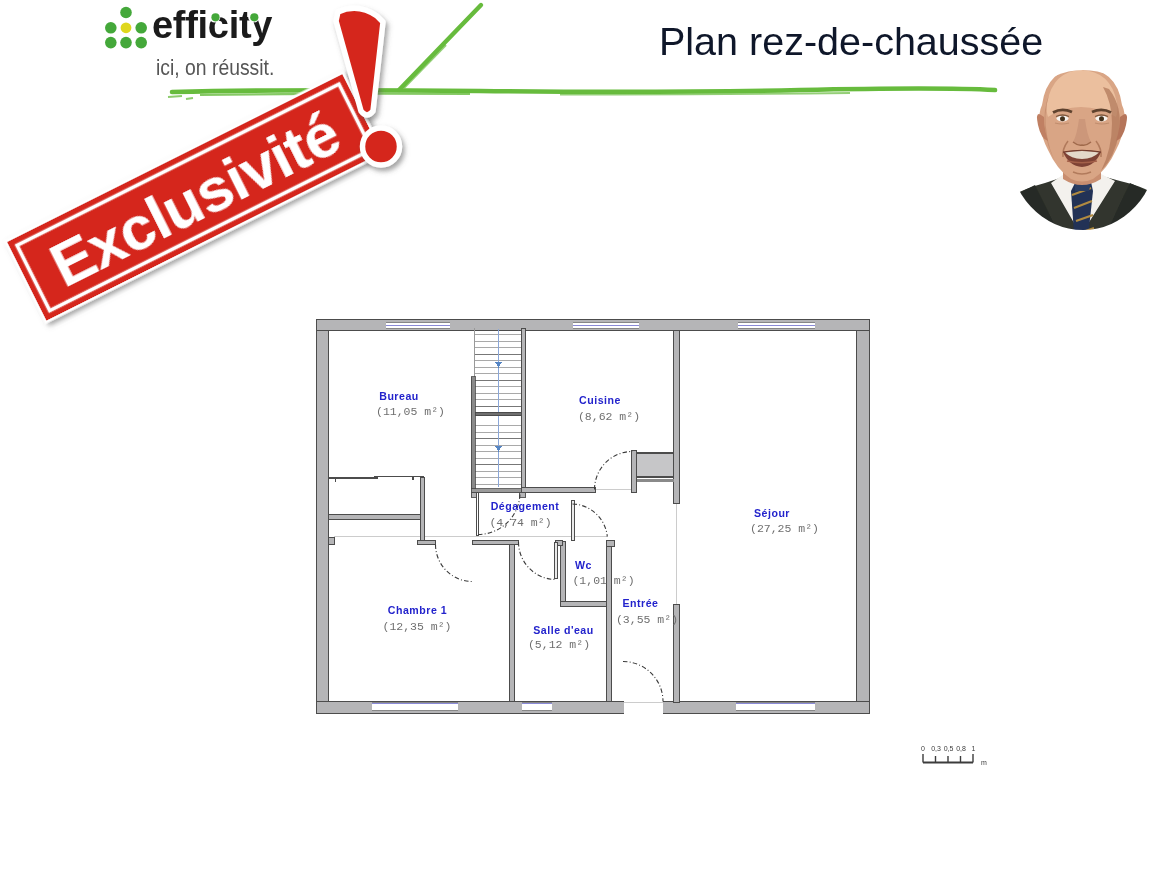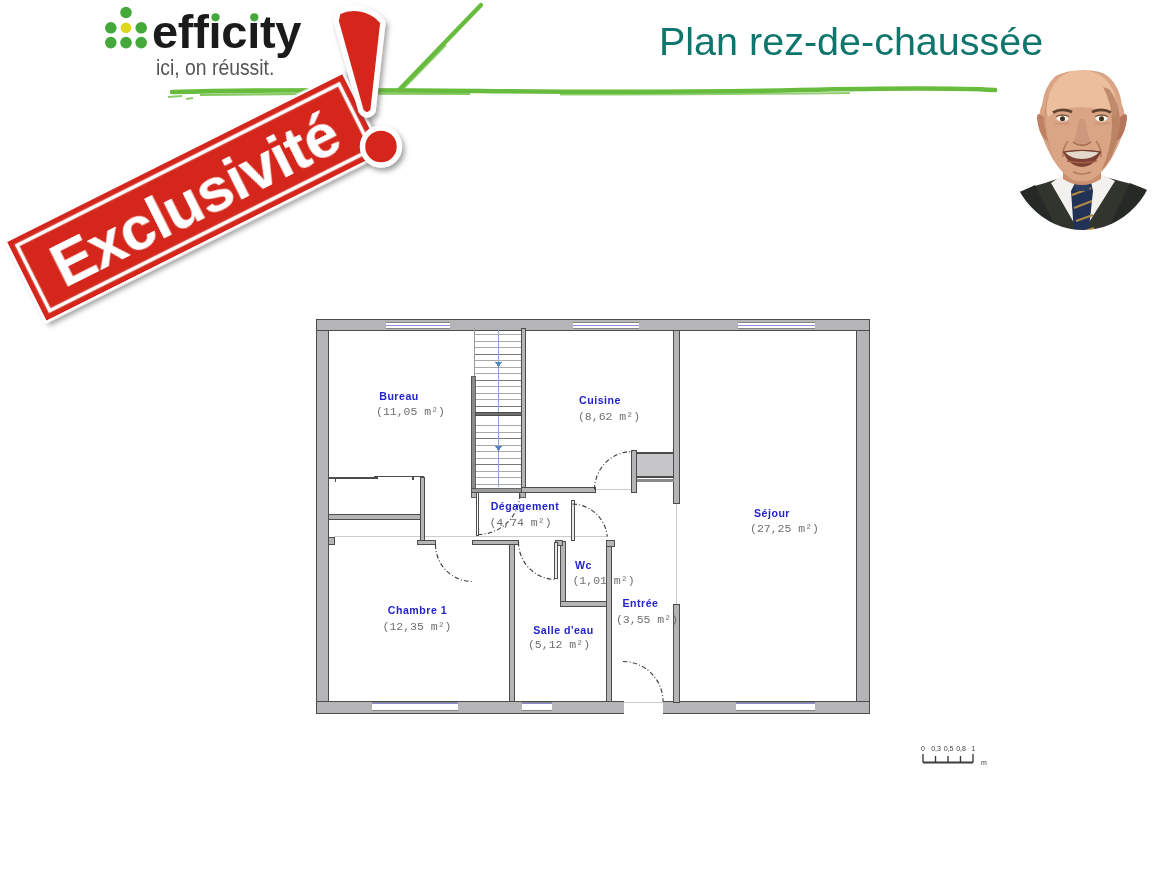--- a/index.html
+++ b/index.html
@@ -12,42 +12,42 @@
 <svg class="abs" style="left:100px;top:2px" width="60" height="56" viewBox="0 0 60 56">
   <circle cx="26" cy="10.5" r="5.8" fill="#44a83a"></circle>
   <circle cx="10.8" cy="25.8" r="5.8" fill="#44a83a"></circle>
   <circle cx="26" cy="25.8" r="5.4" fill="#dfd71d"></circle>
   <circle cx="41.2" cy="25.8" r="5.8" fill="#44a83a"></circle>
   <circle cx="10.8" cy="40.6" r="5.8" fill="#44a83a"></circle>
   <circle cx="26" cy="40.6" r="5.8" fill="#44a83a"></circle>
   <circle cx="41.2" cy="40.6" r="5.8" fill="#44a83a"></circle>
 </svg>
 
-<div class="abs" style="left:152px;top:4px;width:170px;font-weight:bold;color:#1b1b1b;font-size:47px;letter-spacing:-0.3px;">efficity</div>
+<div class="abs" style="left:152px;top:4px;width:170px;font-weight:bold;color:#1b1b1b;font-size:38px;letter-spacing:-0.3px;">efficity</div>
 
 <svg class="abs" style="left:140px;top:0px" width="180" height="50" viewBox="0 0 180 50">
   <circle cx="74.8" cy="17" r="5.6" fill="#ffffff"></circle>
   <circle cx="113.7" cy="17" r="5.6" fill="#ffffff"></circle>
   <circle cx="75.5" cy="17.3" r="4.1" fill="#44a83a"></circle>
   <circle cx="114.3" cy="17.3" r="4.1" fill="#44a83a"></circle>
 </svg>
 
 <div class="abs" style="left:156px;top:55px;width:200px;color:#565656;font-size:22px;transform:scaleX(0.88);transform-origin:left top;">ici, on réussit.</div>
 
 <svg class="abs" style="left:0;top:0" width="1160" height="130" viewBox="0 0 1160 130">
   <path d="M172,92 Q300,89 480,91 T800,90 T995,90" fill="none" stroke="#67bb3d" stroke-width="4.6" stroke-linecap="round"></path>
   <path d="M200,95 Q330,93 470,94" fill="none" stroke="#67bb3d" stroke-width="2.2" opacity="0.8"></path>
   <path d="M560,94.5 Q700,95 850,93" fill="none" stroke="#67bb3d" stroke-width="1.8" opacity="0.7"></path>
   <path d="M168,97 l14,-1 M186,99 l7,-1" stroke="#67bb3d" stroke-width="2" opacity="0.75"></path>
 
   <path d="M399,90 L481,5" fill="none" stroke="#67bb3d" stroke-width="4.4" stroke-linecap="round"></path>
   <path d="M404,88 L446,45" fill="none" stroke="#67bb3d" stroke-width="2" opacity="0.7"></path>
 </svg>
 
-<div class="abs" style="left:659px;top:19px;width:420px;color:#0f766e;font-size:39.5px;">Plan rez-de-chaussée</div>
+<div class="abs" style="left:659px;top:19px;width:420px;color:#0f172a;font-size:39.5px;">Plan rez-de-chaussée</div>
 
 <svg class="abs" style="left:1005px;top:55px" width="155" height="190" viewBox="0 0 155 190">
   <defs>
     <clipPath id="pc">
         <ellipse cx="78" cy="95" rx="74" ry="80"></ellipse>
       </clipPath>
     <filter id="soft" x="-10%" y="-10%" width="120%" height="120%">
         <feGaussianBlur stdDeviation="0.7"></feGaussianBlur>
       </filter>
   </defs>

